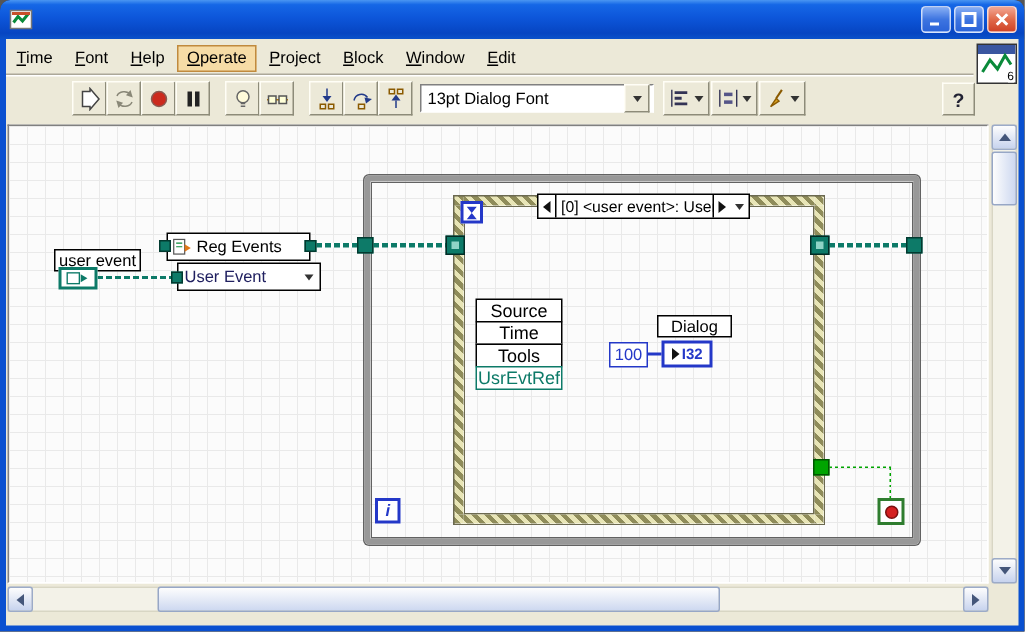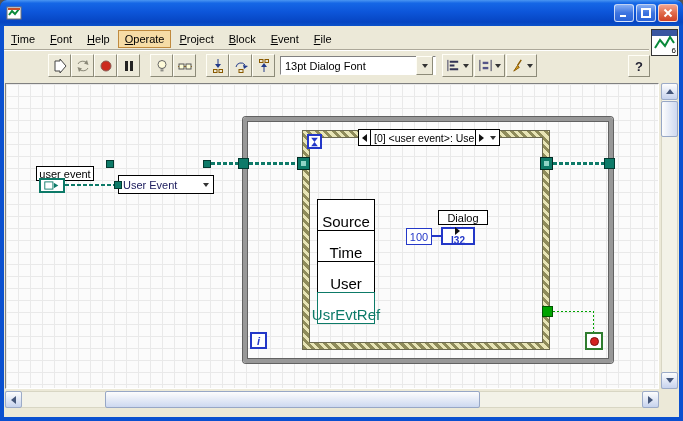--- a/index.html
+++ b/index.html
@@ -61,21 +61,21 @@
   .tri-l{width:0;height:0;border-top:4px solid transparent;border-bottom:4px solid transparent;border-right:5px solid #111;}
   .tri-r{width:0;height:0;border-top:4px solid transparent;border-bottom:4px solid transparent;border-left:5px solid #111;}
   .wire-teal{background:repeating-linear-gradient(90deg,#0d7a68 0 4px,#ffffff 4px 6px);}
   .wire-blue{background:#2438c8;}
   .wire-gdot-h{background:repeating-linear-gradient(90deg,#00a400 0 2px,transparent 2px 4px);}
   .wire-gdot-v{background:repeating-linear-gradient(180deg,#00a400 0 2px,transparent 2px 4px);}
   .tunnel-teal{background:#0d7a68;border:1px solid #023a30;}
   .tunnel-green{background:#00a400;border:1px solid #005500;}
   .dynterm{background:#0d7a68;border:1px solid #022b24;display:flex;align-items:center;justify-content:center;}
   .dynterm i{display:block;width:5px;height:5px;background:#8fd4c6;}
-  .cell{width:58px;height:32px;background:#fff;border:1px solid #000;margin-top:-1px;font-size:15px;
+  .cell{width:58px;height:16px;background:#fff;border:1px solid #000;margin-top:-1px;font-size:12px;
     display:flex;align-items:flex-end;justify-content:center;}
   .cell.refnum{color:#0d7a68;border-color:#0d7a68;}
   .term-blue{background:#fff;border:2px solid #2438c8;color:#2438c8;font-weight:bold;
     display:flex;align-items:center;justify-content:center;}
   .cond-term{background:#fff;border:2px solid #2f7d2f;display:flex;align-items:center;justify-content:center;}
   .cond-dot{width:9px;height:9px;border-radius:50%;background:#d42020;border:1px solid #7a1010;}
   
   .sb-btn{position:absolute;width:17px;height:17px;background:linear-gradient(180deg,#fdfdfd,#c7d3ee);
     border:1px solid #9cabc8;border-radius:2px;display:flex;align-items:center;justify-content:center;}
   .sb-track-v{position:absolute;left:661px;top:83px;width:17px;height:306px;background:#f3f2e8;border:1px solid #d8d6c4;}
@@ -120,22 +120,22 @@
 
   <div class="client"></div>
 
   <div class="menubar">
     <span class="menu-item">Time</span>
     <span class="menu-item">Font</span>
     <span class="menu-item">Help</span>
     <span class="menu-item highlight">Operate</span>
     <span class="menu-item">Project</span>
     <span class="menu-item">Block</span>
-    <span class="menu-item">Event</span>
-    <span class="menu-item">File</span>
+    <span class="menu-item">Window</span>
+    <span class="menu-item">Edit</span>
   </div>
 
   <div class="toolbar-sep"></div>
 
   <div class="tbtn" style="left:48px;top:54px;">
     <svg width="16" height="16" viewBox="0 0 16 16">
       <polygon points="3,3 8,3 8,1 14,8 8,15 8,13 3,13" fill="#fff" stroke="#444"></polygon>
       </svg>
   </div>
   <div class="tbtn" style="left:71px;top:54px;">
@@ -263,20 +263,28 @@
     <div class="abs lv-label" style="left:30px;top:82px;width:58px;height:15px;">
       <span>user event</span>
     </div>
     <div class="abs" style="left:33px;top:94px;width:26px;height:15px;background:#fff;border:2px solid #0d7a68;display:flex;align-items:center;justify-content:center;">
       <svg width="18" height="9" viewBox="0 0 18 10">
         <rect x="1" y="1" width="9" height="8" fill="none" stroke="#0d7a68"></rect>
         <polygon points="11,2 16,5 11,8" fill="#0d7a68"></polygon>
         </svg>
     </div>
 
+    <div class="abs lv-label" style="left:105px;top:71px;width:96px;height:19px;justify-content:flex-start;padding:0 3px;gap:3px;">
+      <svg width="13" height="13" viewBox="0 0 16 16">
+        <rect x="1" y="2" width="9" height="12" fill="#fff" stroke="#555"></rect>
+        <path d="M3 5h5M3 8h5" stroke="#0a8a3a"></path>
+        <polygon points="10,6 15,9 10,12" fill="#e07818"></polygon>
+        </svg>
+      <span>Reg Events</span>
+    </div>
     <div class="abs tunnel-teal" style="left:100px;top:76px;width:8px;height:8px;"></div>
     <div class="abs tunnel-teal" style="left:197px;top:76px;width:8px;height:8px;"></div>
     <div class="abs lv-label" style="left:112px;top:91px;width:96px;height:19px;justify-content:space-between;padding:0 4px;color:#202060;">
       <span>User Event</span>
       <span class="tri-down"></span>
     </div>
     <div class="abs tunnel-teal" style="left:108px;top:97px;width:8px;height:8px;"></div>
 
     <div class="abs eh" style="left:352px;top:45px;width:142px;height:17px;">
       <span class="eh-cell">
@@ -298,35 +306,35 @@
     </div>
 
     <div class="abs" style="left:311px;top:116px;width:58px;">
       <div class="cell">
           <span>Source</span>
         </div>
       <div class="cell">
           <span>Time</span>
         </div>
       <div class="cell">
-          <span>User</span>
+          <span>Tools</span>
         </div>
       <div class="cell refnum">
           <span>UsrEvtRef</span>
         </div>
     </div>
 
     <div class="abs" style="left:400px;top:144px;width:26px;height:17px;background:#fff;border:1px solid #2438c8;color:#2438c8;font-size:11px;display:flex;align-items:center;justify-content:center;">
       <span>100</span>
     </div>
 
     <div class="abs lv-label" style="left:432px;top:126px;width:50px;height:15px;">
       <span>Dialog</span>
     </div>
-    <div class="abs term-blue" style="left:435px;top:143px;width:34px;height:18px;font-size:10px;flex-direction:column;">
+    <div class="abs term-blue" style="left:435px;top:143px;width:34px;height:18px;font-size:10px;">
       <span class="tri-r" style="margin-right:2px;"></span>
       <span>I32</span>
     </div>
 
     <div class="abs term-blue" style="left:244px;top:248px;width:17px;height:17px;font-size:11px;font-style:italic;">
       <span>i</span>
     </div>
 
     <div class="abs cond-term" style="left:579px;top:248px;width:18px;height:18px;">
       <span class="cond-dot"></span>

